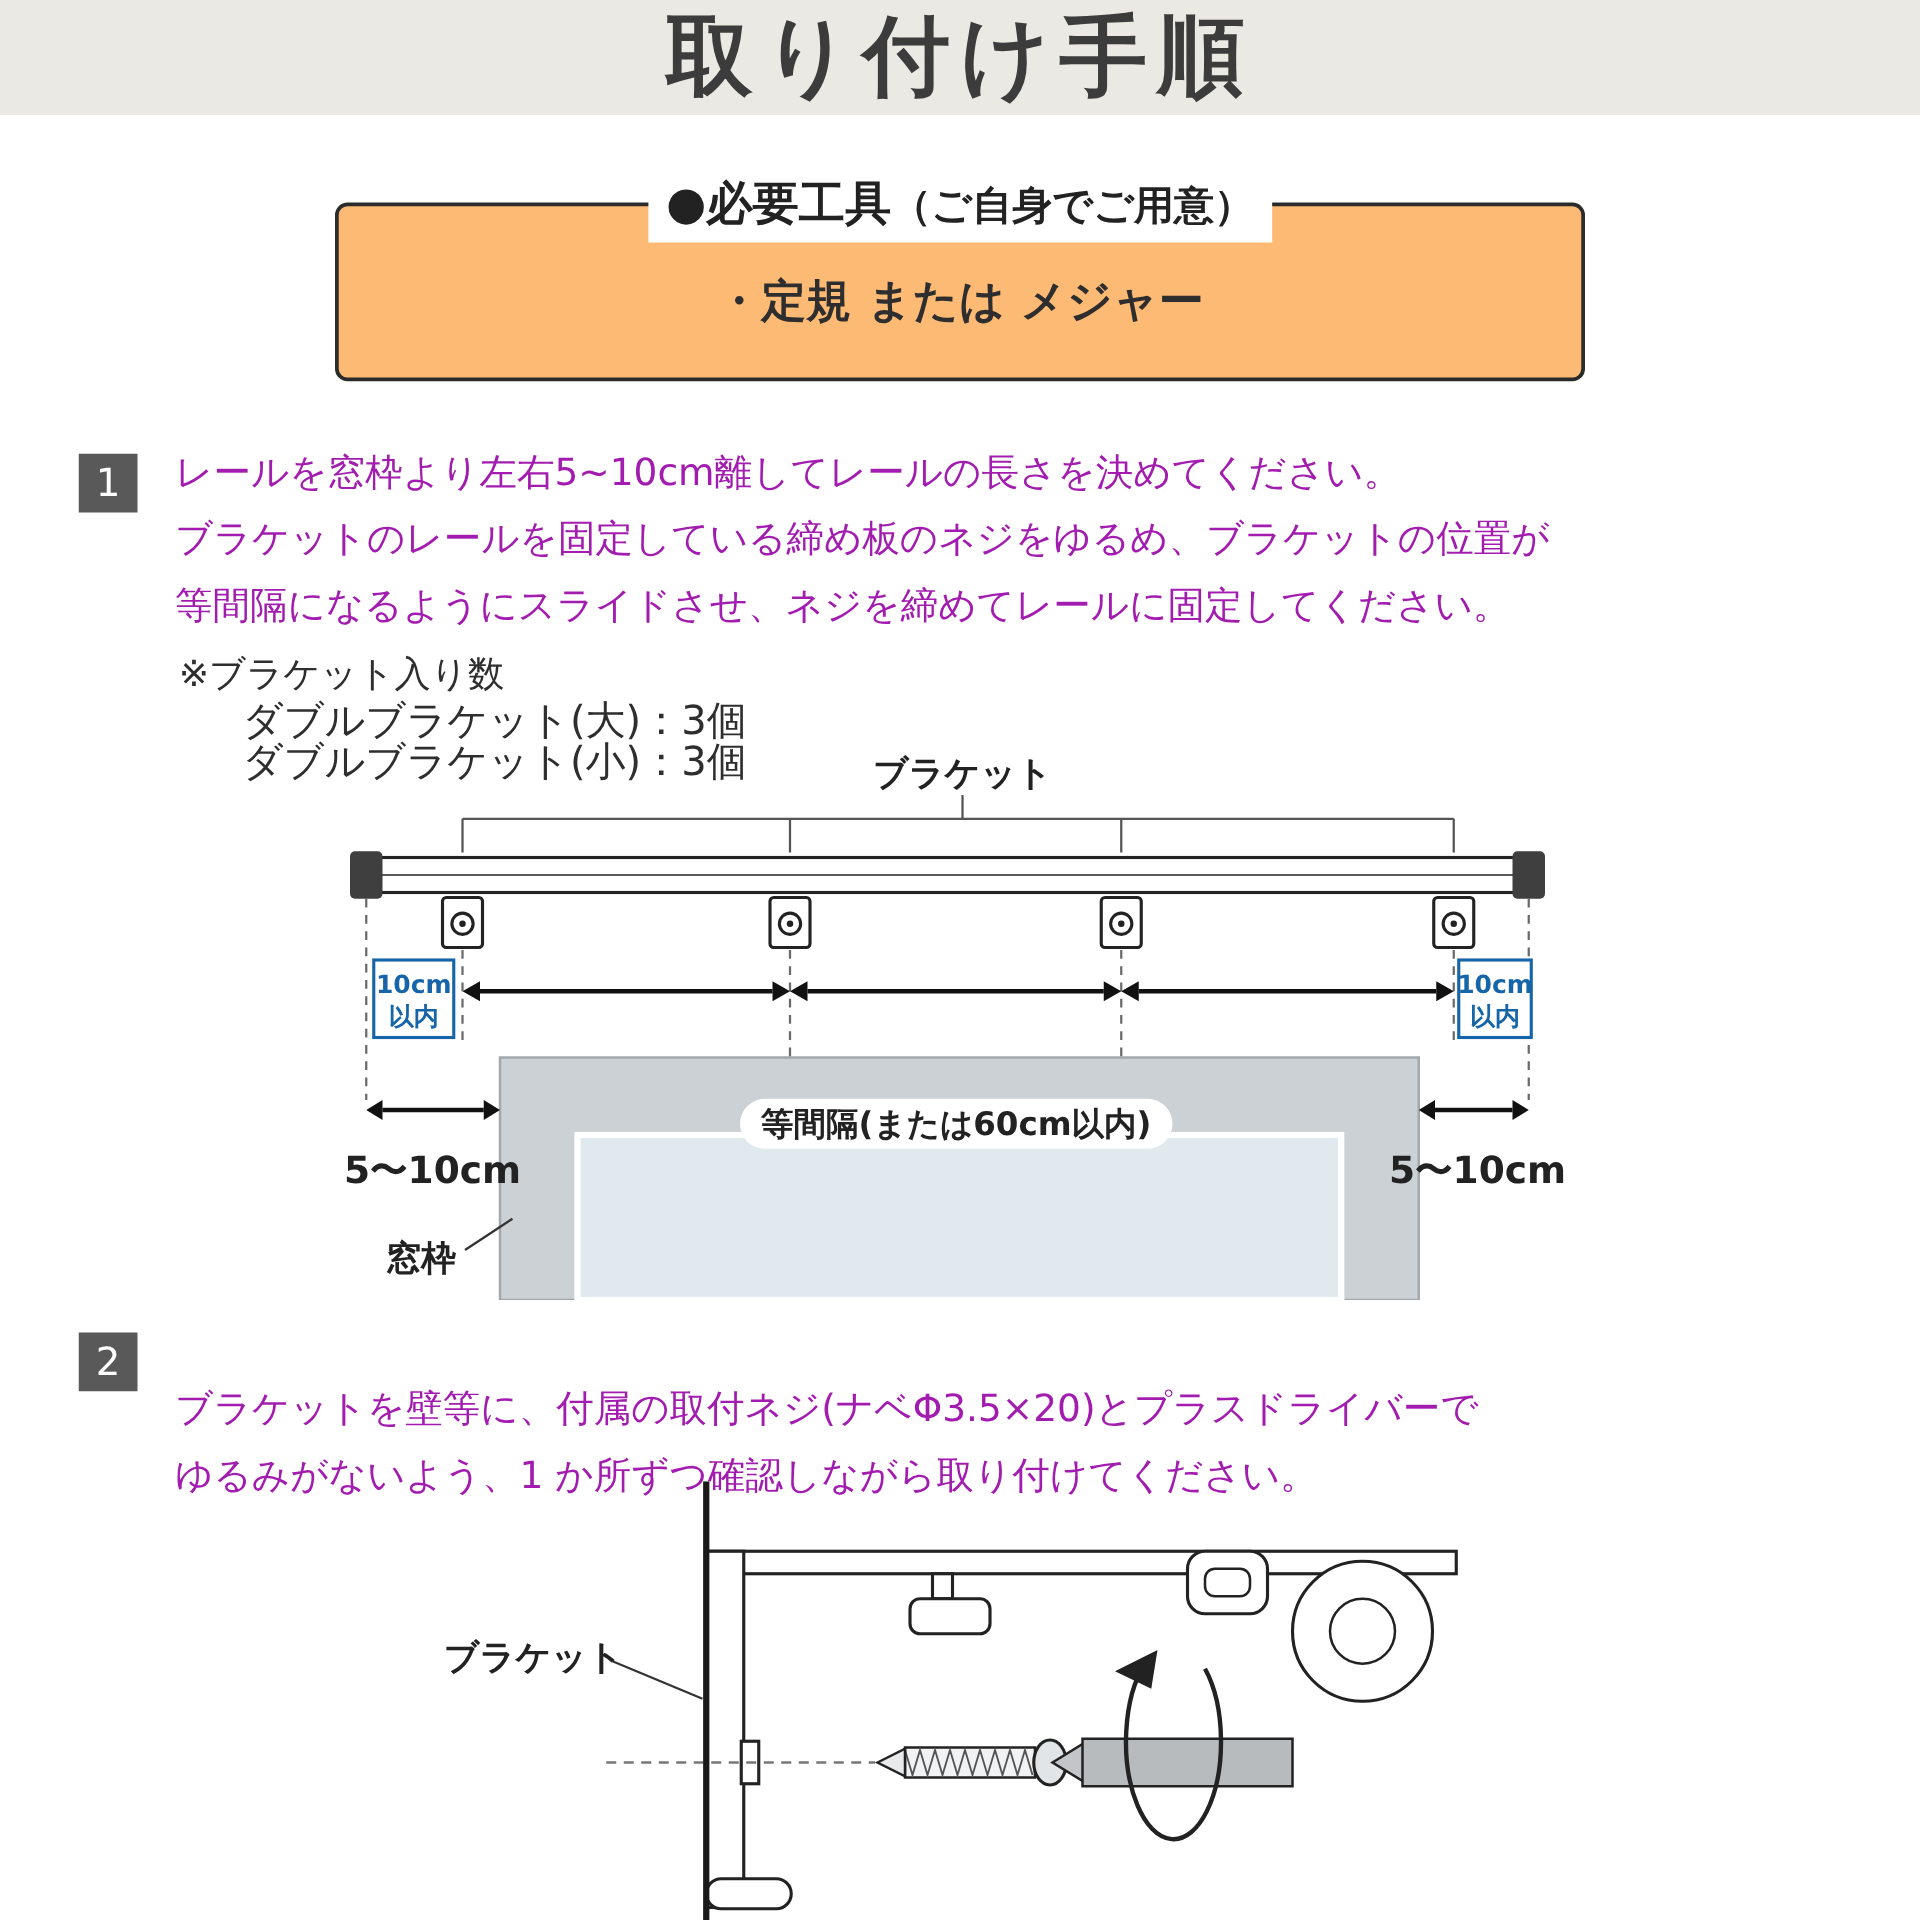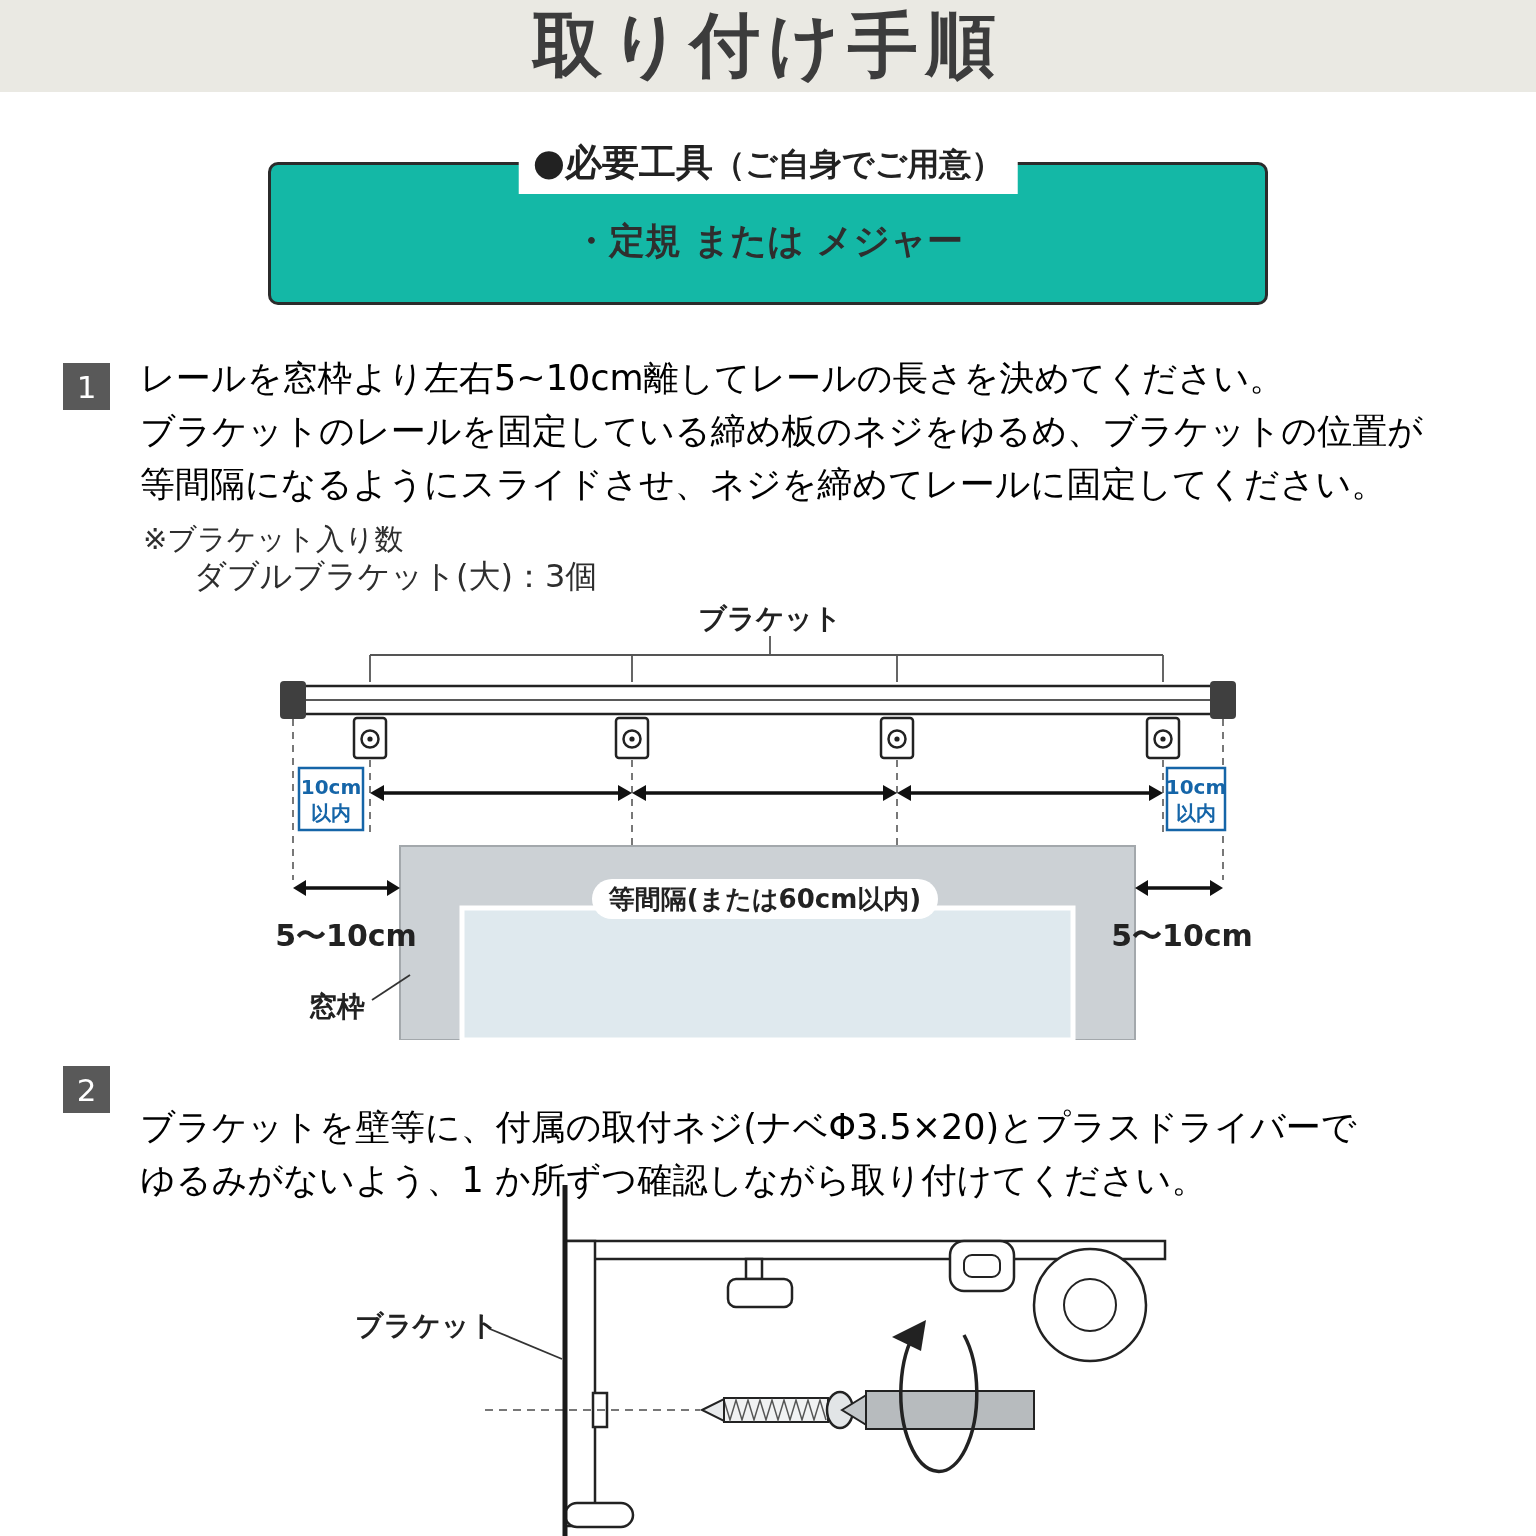--- a/index.html
+++ b/index.html
@@ -13,21 +13,21 @@
   .title-band {
     position:absolute; left:0; top:0; width:1536px; height:92px;
     background:#eae9e3; display:flex; align-items:center; justify-content:center;
   }
   .title-band h1 {
     margin:0; font-size:70px; font-weight:bold; color:#3c3c3c; letter-spacing:8px;
   }
 
   .tools-box {
     position:absolute; left:268px; top:162px; width:1000px; height:143px;
-    border:3px solid #2b2b2b; border-radius:10px; background:#14b8a6;
+    border:3px solid #2b2b2b; border-radius:10px; background:#fdba74;
   }
   .tools-legend {
     position:absolute; top:-26px; left:50%; transform:translateX(-50%);
     background:#fff; padding:0 14px; white-space:nowrap;
     font-weight:bold; color:#222; line-height:48px;
   }
   .tools-legend .main { font-size:37px; }
   .tools-legend .sub  { font-size:32px; }
   .tools-items {
     position:absolute; top:52px; left:0; width:100%;
@@ -36,21 +36,21 @@
   }
 
   .step-badge {
     position:absolute; width:47px; height:47px; background:#595959; color:#fff;
     font-size:31px; display:flex; align-items:center; justify-content:center;
   }
   #badge1 { left:63px; top:363px; }
   #badge2 { left:63px; top:1066px; }
 
   .step-text {
-    position:absolute; left:140px; font-size:35px; line-height:53px; color:#000000;
+    position:absolute; left:140px; font-size:30px; line-height:53px; color:#a21caf;
     white-space:nowrap;
   }
   #step1-text { top:352px; }
   #step2-text { top:1058px;margin-top:43px; }
 
   .note-title {
     position:absolute; left:143px; top:520px; font-size:29px; color:#2e2e2e;
   }
   .note-lines {
     position:absolute; left:174px; top:560px; font-size:32px; line-height:33px; color:#2e2e2e;margin-left:20px;
@@ -83,20 +83,21 @@
 
 <div class="step-badge" id="badge1">1</div>
 <div class="step-text" id="step1-text">
   <div>レールを窓枠より左右5~10cm離してレールの長さを決めてください。</div>
   <div>ブラケットのレールを固定している締め板のネジをゆるめ、ブラケットの位置が</div>
   <div>等間隔になるようにスライドさせ、ネジを締めてレールに固定してください。</div>
 </div>
 <div class="note-title">※ブラケット入り数</div>
 <div class="note-lines">
   <div>ダブルブラケット(大)：3個</div>
+  <div>ダブルブラケット(小)：3個</div>
 </div>
 
 <svg id="diagram1" width="1000" height="442" viewBox="0 0 1000 442">
 
   <g>
     <rect x="130" y="248" width="735" height="194" fill="#ccd1d5" stroke="#a3a8ac" stroke-width="2"></rect>
     <rect x="192" y="310" width="611" height="132" fill="#dfe9ee" stroke="#ffffff" stroke-width="5"></rect>
   </g>
 
   <g stroke="#555" stroke-width="1.8" fill="none">

